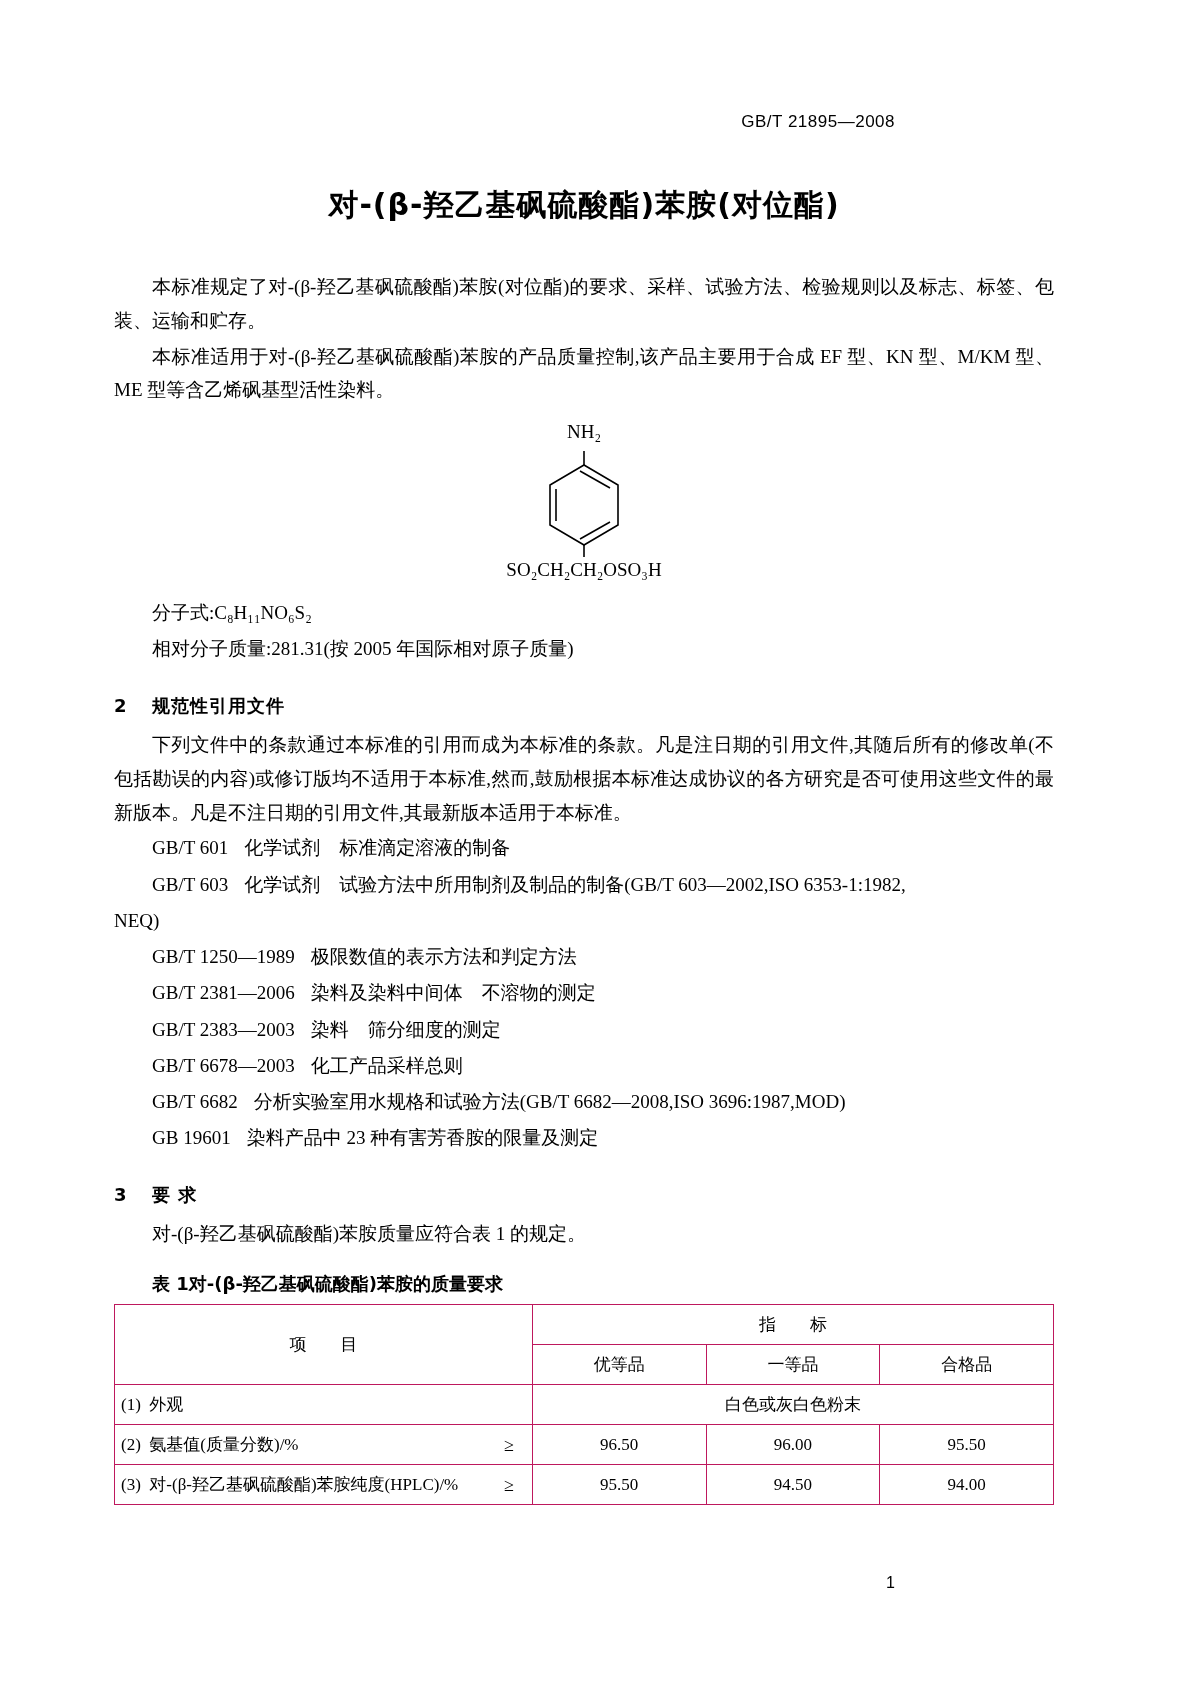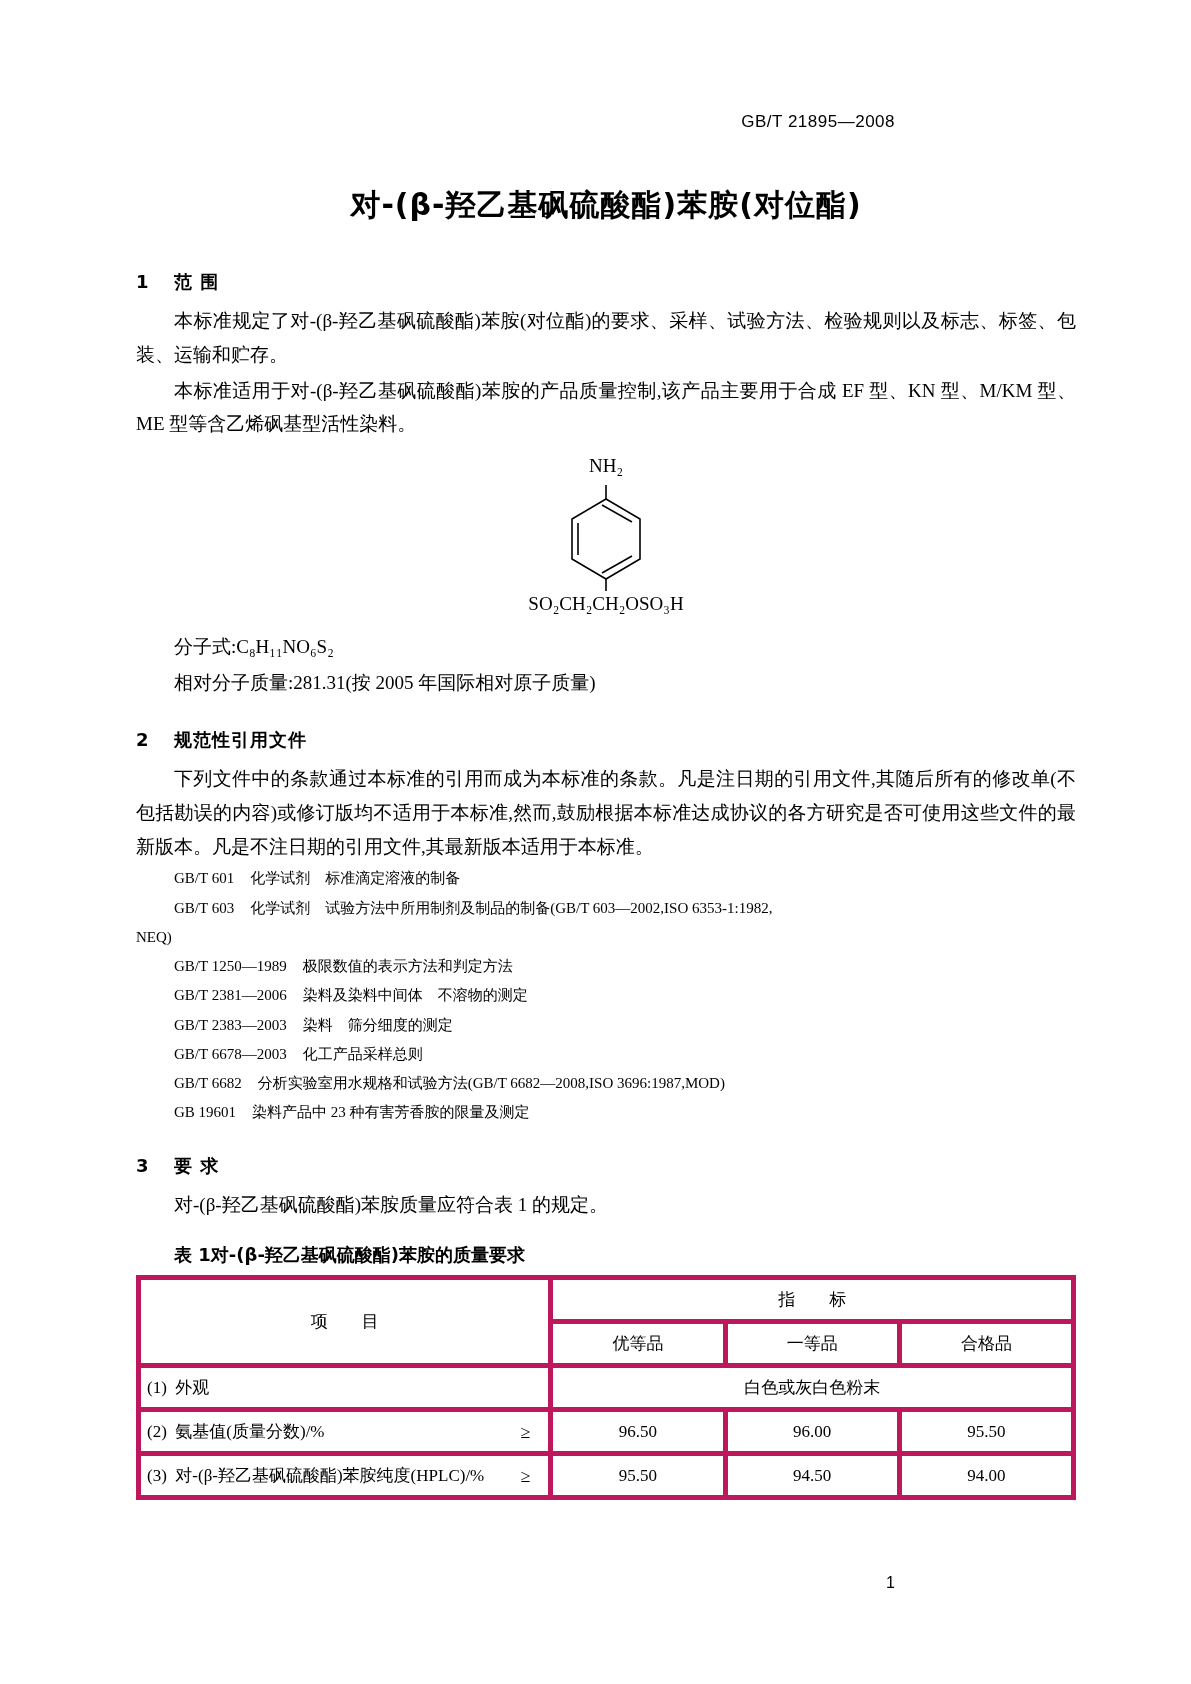--- a/index.html
+++ b/index.html
@@ -26,21 +26,21 @@
     position: absolute;
     top: 112px;
     right: 126px;
     font-family: "Liberation Sans", sans-serif;
     font-size: 17px;
     letter-spacing: 0.5px;
   }
   .content {
     position: absolute;
     top: 185px;
-    left: 136px;
+    left: 114px;
     width: 940px;
   }
   h1.doc-title {
     font-family: "DejaVu Sans", "Liberation Sans", sans-serif;
     font-size: 30px;
     font-weight: bold;
     text-align: center;
     margin: 0 0 44px 0;
     letter-spacing: 1px;
   }
@@ -103,21 +103,21 @@
     left: 50%;
     transform: translateX(-50%);
   }
   table.req-table {
     border-collapse: collapse;
     width: 940px;
     margin-top: 8px;
     font-size: 17px;
   }
   table.req-table td, table.req-table th {
-    border: 5px solid #be185d;
+    border: 1px solid #be185d;
     padding: 8px 6px;
     text-align: center;
     font-weight: normal;
   }
   table.req-table td.item {
     text-align: left;
     position: relative;
   }
   table.req-table td.item .ge {
     position: absolute;
@@ -136,21 +136,21 @@
   }
   .page-num {
     position: absolute;
     bottom: 92px;
     right: 126px;
     font-family: "Liberation Sans", sans-serif;
     font-size: 16px;
   }
   .refs p {
     margin: 0 0 3px 0;
-    font-size: 15px;
+    font-size: 19px;
     line-height: 1.75;
     margin-left: 38px;
   }
   .refs p.cont {
     margin-left: 0;
   }
   .ref-code {
     margin-right: 16px;
   }
 </style>
@@ -158,23 +158,20 @@
 <body>
 
 <div class="page">
 
   <div class="header">GB/T 21895—2008</div>
 
   <div class="content">
 
     <h1 class="doc-title">对-(β-羟乙基砜硫酸酯)苯胺(对位酯)</h1>
 
-    <div class="sec-head">
-      <span class="num">1</span><span>范 围</span>
-    </div>
     <p class="body indent">本标准规定了对-(β-羟乙基砜硫酸酯)苯胺(对位酯)的要求、采样、试验方法、检验规则以及标志、标签、包装、运输和贮存。</p>
     <p class="body indent">本标准适用于对-(β-羟乙基砜硫酸酯)苯胺的产品质量控制,该产品主要用于合成 EF 型、KN 型、M/KM 型、ME 型等含乙烯砜基型活性染料。</p>
 
     <div class="formula-block">
       <div class="struct">
         <div class="nh2">NH₂</div>
         <div class="ring-wrap">
           <svg width="120" height="108" viewBox="0 0 120 108">
             <line x1="60" y1="2" x2="60" y2="16" stroke="#000" stroke-width="1.6"></line>
             <polygon points="60,16 94,36 94,76 60,96 26,76 26,36" fill="none" stroke="#000" stroke-width="1.6"></polygon>

